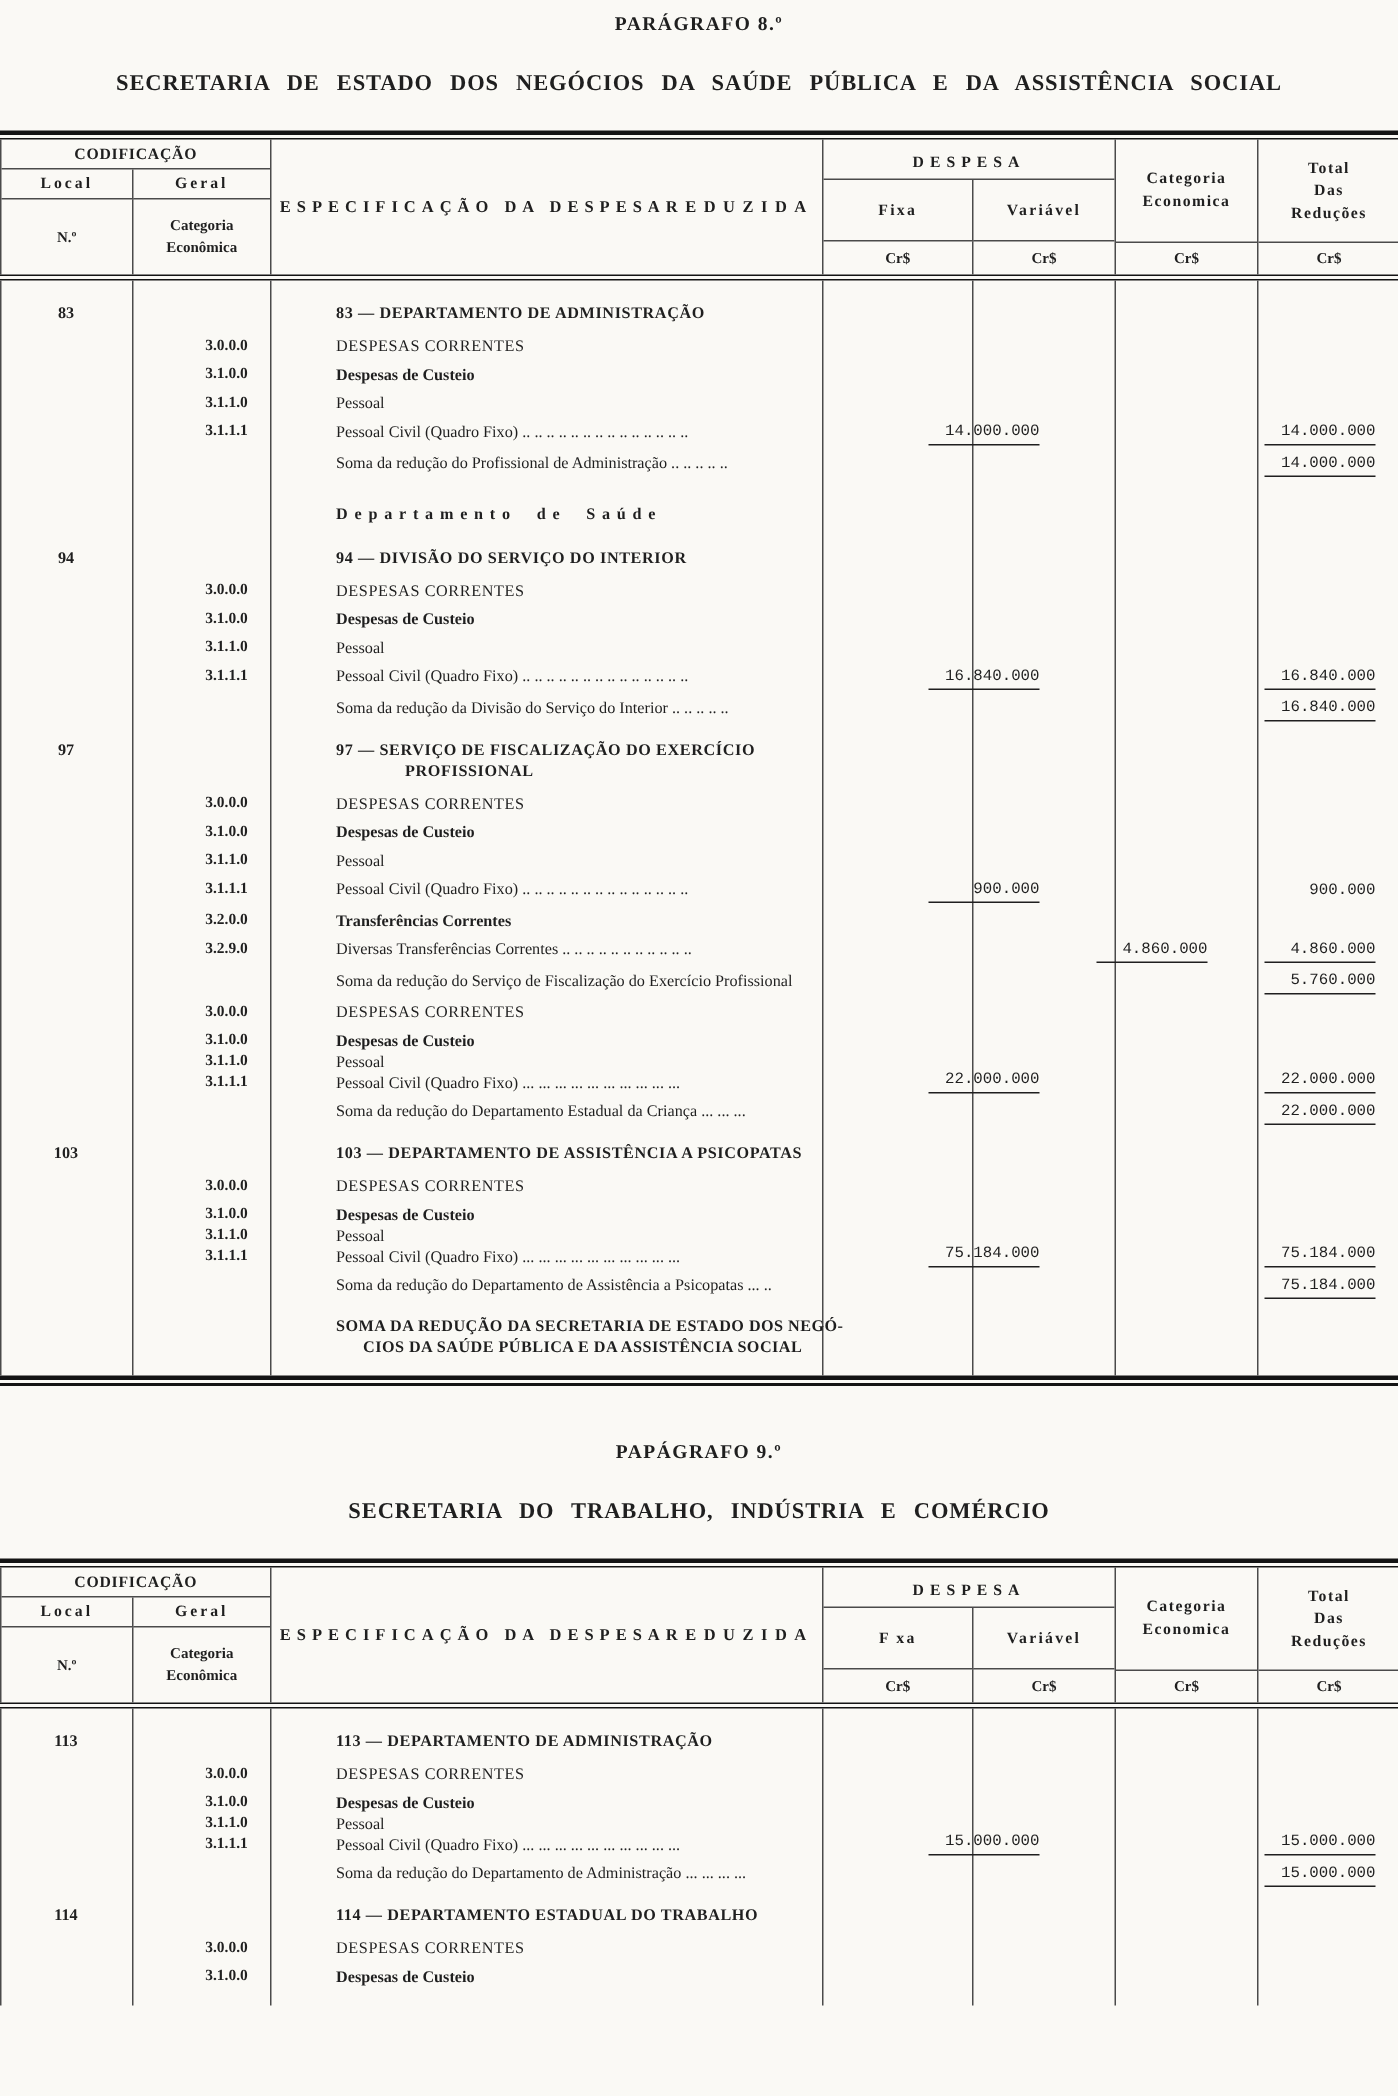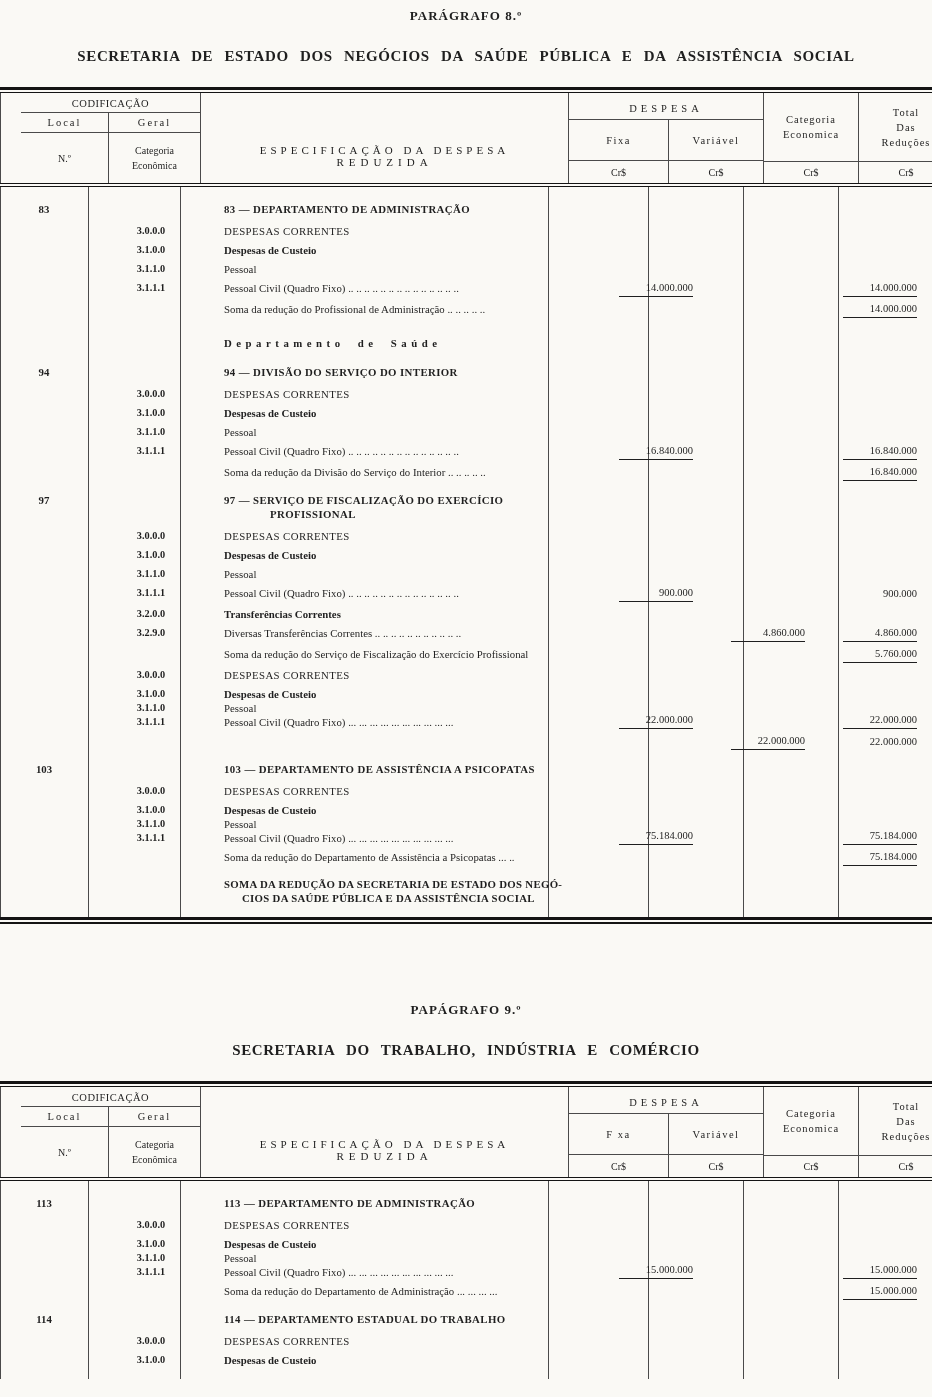--- a/index.html
+++ b/index.html
@@ -21,34 +21,34 @@
     letter-spacing:.6px; word-spacing:7px; margin-top:24px;
   }
   .btable{margin-top:22px;}
   .sep-top{height:6px;border-top:3px solid var(--heavy);border-bottom:1px solid var(--heavy);}
   .sep-mid{height:4px;border-top:1.5px solid var(--heavy);border-bottom:1px solid var(--heavy);}
   .sep-bot{height:7px;border-top:3px solid var(--heavy);border-bottom:2px solid var(--heavy);}
 
   
   .thead{
     display:grid; grid-template-columns:88px 92px 368px 100px 95px 95px 94px;
-    height:90px; font-weight:normal; border-left:1px solid var(--line);padding-left:20px;
+    height:90px; font-weight:bold; border-left:1px solid var(--line);
   }
   .h-cod{grid-column:1/3; display:flex; flex-direction:column; border-right:1px solid var(--line);}
   .h-cod-title{text-align:center; font-size:10.5px; letter-spacing:.5px; padding:5px 0 3px; border-bottom:1px solid var(--line);}
   .h-cod-mid{display:flex;}
   .h-cod-mid .h-cell{text-align:center; font-size:10.5px; letter-spacing:2px; padding:4px 0; border-bottom:1px solid var(--line);}
   .h-cod-mid .h-cell:first-child{width:88px; border-right:1px solid var(--line);}
   .h-cod-mid .h-cell:last-child{width:91px;}
   .h-cod-bot{display:flex; flex:1;}
   .h-cod-bot .h-cell{display:flex; flex-direction:column; justify-content:center; text-align:center; font-size:10px; line-height:15px;}
   .h-cod-bot .h-cell:first-child{width:88px; border-right:1px solid var(--line);}
   .h-cod-bot .h-cell:last-child{width:91px;}
   .h-spec{
-    display:flex; flex-direction:column; justify-content:flex-end; align-items:center;
+    display:flex; flex-direction:row; justify-content:center; align-items:center;
     border-right:1px solid var(--line); font-size:11px; letter-spacing:4px; padding:15px 0;
   }
   .h-spec div:last-child{letter-spacing:5px;}
   .h-despesa{grid-column:4/6; display:flex; flex-direction:column; border-right:1px solid var(--line);}
   .h-desp-title{text-align:center; font-size:10.5px; letter-spacing:4px; padding:10px 0 5px; border-bottom:1px solid var(--line);}
   .h-fv{display:flex; flex:1;}
   .h-fv div{text-align:center; font-size:10.5px; letter-spacing:1.5px; display:flex; align-items:center; justify-content:center; border-bottom:1px solid var(--line);}
   .h-fv div:first-child{width:100px; border-right:1px solid var(--line);}
   .h-fv div:last-child{width:94px;}
   .h-cr2{display:flex; height:22px;}
@@ -77,21 +77,21 @@
   .t-caps .sline{letter-spacing:.4px;}
   .t-bold .sline{font-weight:bold;}
   .t-multi .sline:first-child{font-weight:bold;}
   .t-secao{margin:13px 0 10px;}
   .t-secao .sline{font-weight:bold; letter-spacing:4.5px; word-spacing:6px;}
   .t-somaf{margin-top:6px;}
   .t-somaf .sline{font-weight:bold; letter-spacing:.3px;}
   .t-somaf .sline + .sline{padding-left:18px;}
   .gap{margin-top:16px;}
   .c.money{display:flex; justify-content:flex-end; align-items:flex-end; padding-right:6px; font-size:10.5px;}
-  .val{display:inline-block; min-width:74px; text-align:right; padding-bottom:1px;}
+  .val{display:inline-block; min-width:74px; text-align:right; padding-bottom:1px;font-family:Liberation Mono, monospace;}
   .ul1{border-bottom:1.5px solid var(--ink);}
   .ul2{border-bottom:4px double var(--ink);}
 </style>
 </head>
 <body>
 
 <div>
   <div class="par-title">PARÁGRAFO 8.º</div>
   <div class="sec-title">SECRETARIA DE ESTADO DOS NEGÓCIOS DA SAÚDE PÚBLICA E DA ASSISTÊNCIA SOCIAL</div>
 
@@ -470,20 +470,23 @@
           </div>
           <div class="c money"></div>
           <div class="c money">
             <div class="val ul1">22.000.000</div>
           </div>
           <div class="c money"></div>
         </div>
         <div class="row">
           <div class="c local"></div>
           <div class="c geral"></div>
+          <div class="c spec">
+            <div class="sline">Soma da redução do Departamento Estadual da Criança ... ... ...</div>
+          </div>
           <div class="c money"></div>
           <div class="c money"></div>
           <div class="c money">
             <div class="val ul1">22.000.000</div>
           </div>
           <div class="c money">
             <div class="val">22.000.000</div>
           </div>
         </div>
         <div class="row t-dept">
@@ -559,21 +562,21 @@
           <div class="c money">
             <div class="val ul1">133.784.000</div>
           </div>
         </div>
       </div>
     <div class="sep-bot"></div>
   </div>
 </div>
 
 <div>
-  <div class="par-title" style="padding-top:78px">PAPÁGRAFO 9.º</div>
+  <div class="par-title" style="padding-top:36px">PAPÁGRAFO 9.º</div>
   <div class="sec-title">SECRETARIA DO TRABALHO, INDÚSTRIA E COMÉRCIO</div>
 
   <div class="btable">
     <div class="sep-top"></div>
     <div class="thead">
       <div class="h-cod">
         <div class="h-cod-title">CODIFICAÇÃO</div>
         <div class="h-cod-mid">
           <div class="h-cell">Local</div>
           <div class="h-cell">Geral</div>

